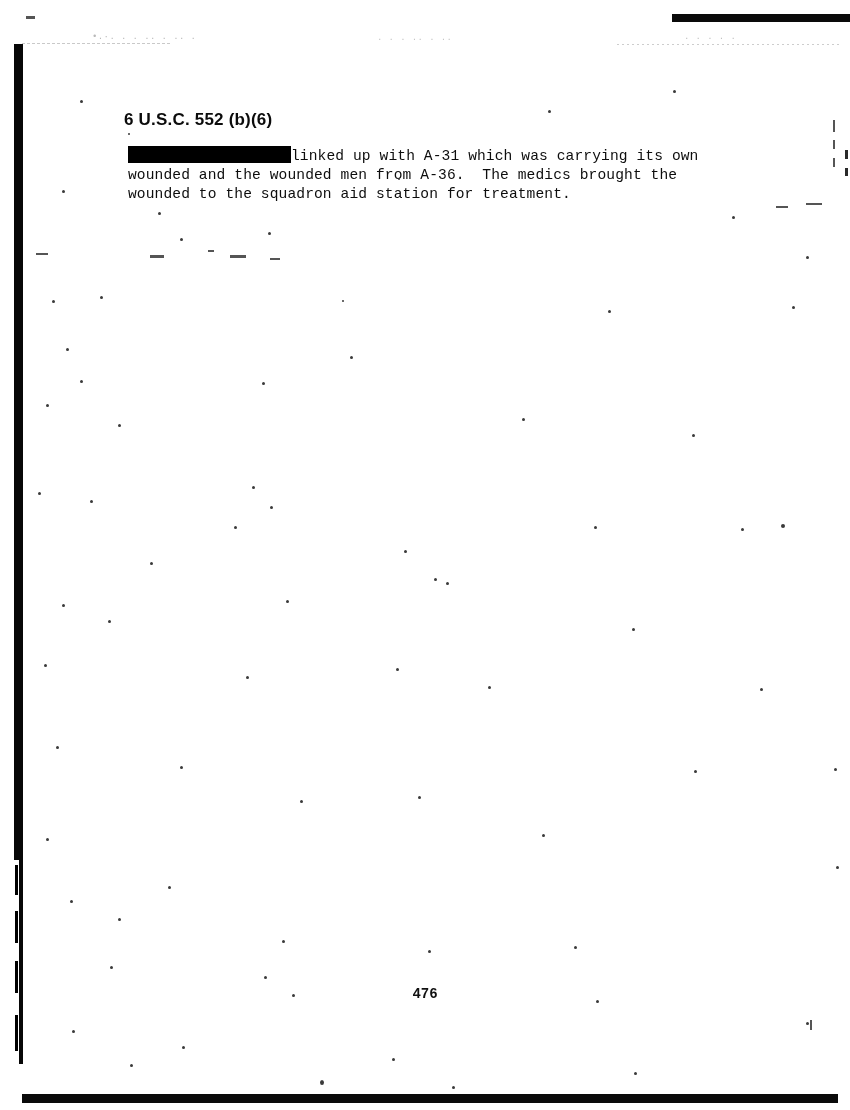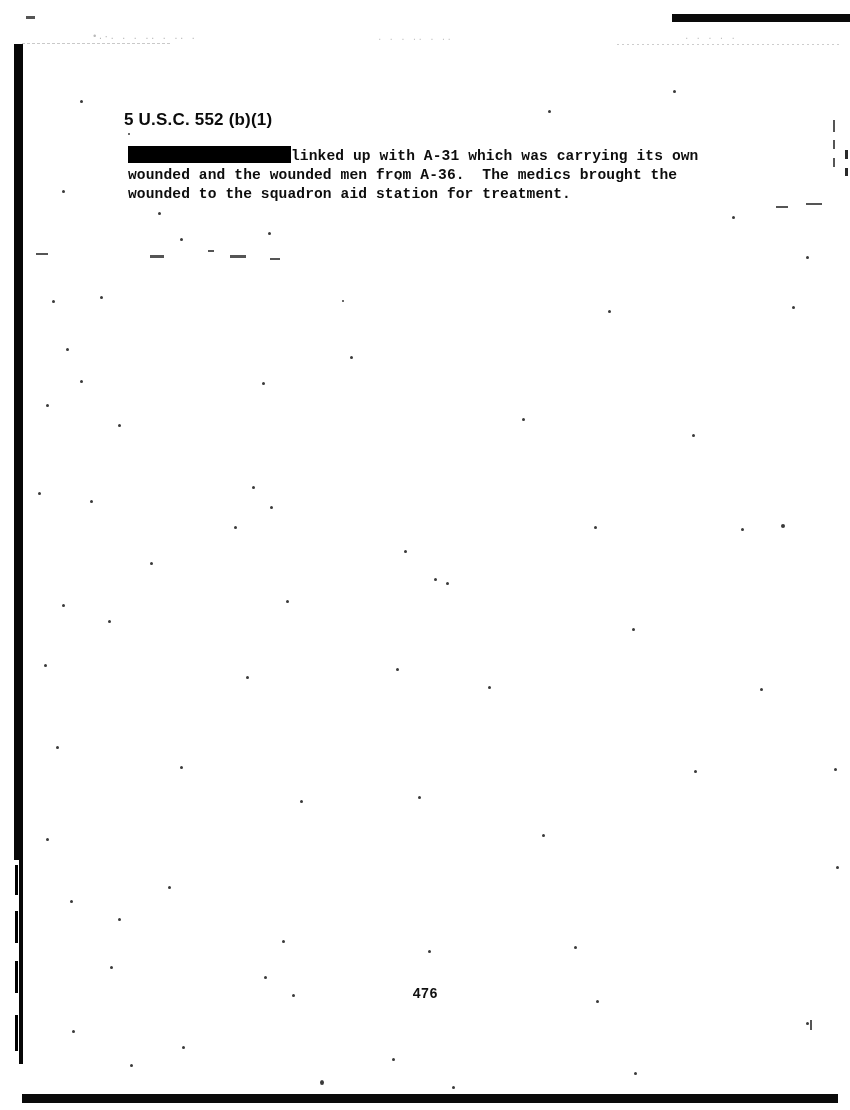--- a/index.html
+++ b/index.html
@@ -132,21 +132,21 @@
 
   .body-text {
     position: absolute;
     left: 128px;
     top: 146px;
     width: 625px;
     font-family: "Liberation Mono", monospace;
     font-size: 14.6px;
     line-height: 19px;
     color: #0d0d0d;
-    font-weight: bold;
+    font-weight: normal;
     letter-spacing: 0.1px;
     white-space: pre-wrap;
   }
   .redaction {
     display: inline-block;
     width: 163px;
     height: 17px;
     background: #000000;
     vertical-align: -3px;
     margin-right: 0px;
@@ -205,21 +205,21 @@
   <div class="tick" style="left:833px; top:158px; width:2px; height:9px;"></div>
   <div class="tick" style="left:776px; top:206px; width:12px; height:2px;"></div>
   <div class="tick" style="left:806px; top:203px; width:16px; height:2px;"></div>
   <div class="tick" style="left:36px; top:253px; width:12px; height:2px;"></div>
   <div class="tick" style="left:150px; top:255px; width:14px; height:3px;"></div>
   <div class="tick" style="left:230px; top:255px; width:16px; height:3px;"></div>
   <div class="tick" style="left:270px; top:258px; width:10px; height:2px;"></div>
   <div class="tick" style="left:208px; top:250px; width:6px; height:2px;"></div>
   <div class="tick" style="left:26px; top:16px; width:9px; height:3px;"></div>
 
-  <div class="exemption">5 U.S.C. 552 (b)(1)</div>
+  <div class="exemption">6 U.S.C. 552 (b)(6)</div>
 
   <div class="body-text"><span class="redaction"></span><span>linked up with A-31 which was carrying its own
 wounded and the wounded men from A-36.  The medics brought the
 wounded to the squadron aid station for treatment.</span></div>
 
   <div class="page-number">476</div>
 
   <div class="speckles">
     <div class="sp" style="left:80px; top:100px; width:3px; height:3px;"></div>
     <div class="sp" style="left:548px; top:110px; width:3px; height:3px;"></div>

